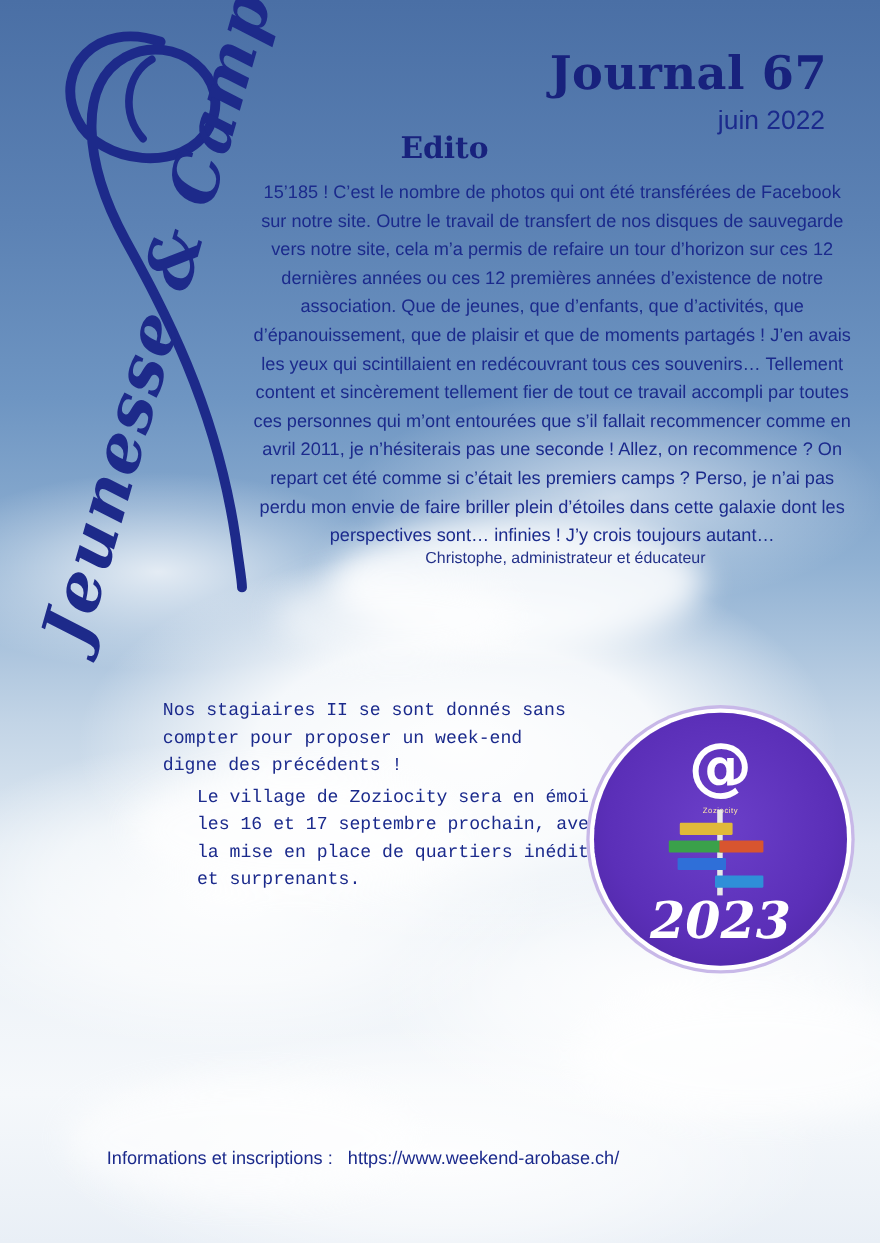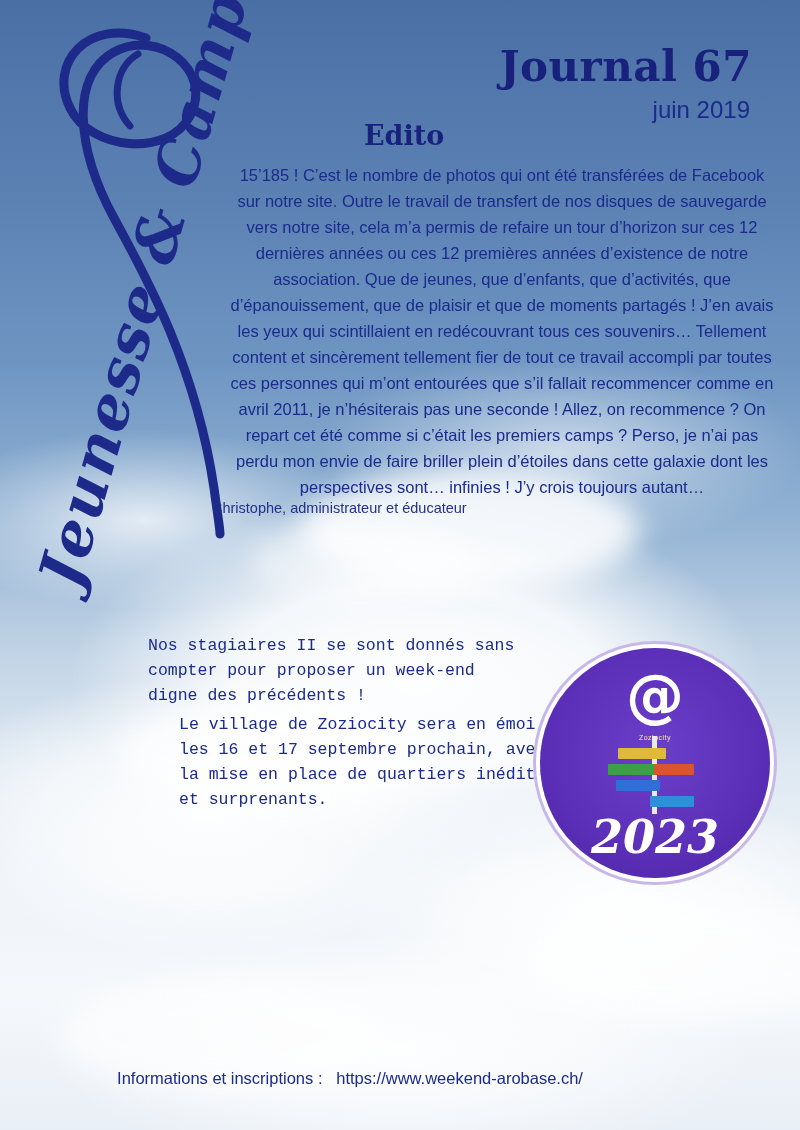--- a/index.html
+++ b/index.html
@@ -93,23 +93,24 @@
     left: 228px;
     top: 162px;
     width: 548px;
     text-align: center;
     font-size: 16.5px;
     line-height: 26px;
     color: #1b2a8c;
   }
   .edito-sign {
     position: absolute;
-    left: 212px;
+    left: 240px;
     top: 500px;
     width: 548px;
+    text-align: center;
     font-size: 14.5px;
     color: #233189;
   }
 
   
   .we-title {
     position: absolute;
     left: 152px;
     top: 572px;
     font-family: "DejaVu Serif", serif;
@@ -127,26 +128,25 @@
   }
   .p1 { left: 148px; top: 633px; width: 380px; }
   .p2 { left: 148px; top: 712px; width: 380px; margin-left: 31px; }
   .p3 { left: 148px; top: 791px; width: 380px; }
   .p4 { left: 148px; top: 885px; width: 560px; }
   .p5 { left: 218px; top: 968px; width: 560px; text-align: left; }
 
   .footer {
     position: absolute;
     left: 0;
-    top: 1069px;
+    top: 1044px;
     width: 660px;
     text-align: center;
     font-size: 16.5px;
     color: #1b2a8c;
-    margin-left: 20px;
   }
   .footer .url { color: #1b2a8c; }
 
   
   .badge {
     position: absolute;
     left: 540px;
     top: 648px;
     width: 230px;
     height: 230px;
@@ -212,21 +212,21 @@
   <div class="cloudblob" style="left:250px; top:520px; width:220px; height:80px; opacity:.6;"></div>
 
   <svg class="ribbon-svg" viewBox="0 0 240 540">
     <path d="M128 30 C 70 10, 30 55, 52 100 C 72 142, 150 150, 172 108 C 196 62, 140 20, 96 44 C 52 68, 58 140, 96 210 C 130 272, 178 360, 196 480 C 200 510, 202 520, 202 526" fill="none" stroke="#1d2a8a" stroke-width="9" stroke-linecap="round"></path>
     <path d="M120 46 C 96 60, 92 96, 112 118" fill="none" stroke="#1d2a8a" stroke-width="7" stroke-linecap="round"></path>
   </svg>
 
   <div class="side-title">Jeunesse &amp; Camps</div>
 
   <div class="journal-title">Journal 67</div>
-  <div class="journal-date">juin 2019</div>
+  <div class="journal-date">juin 2022</div>
 
   <div class="edito-title">Edito</div>
   <div class="edito-body">15’185 ! C’est le nombre de photos qui ont été transférées de Facebook sur notre site. Outre le travail de transfert de nos disques de sauvegarde vers notre site, cela m’a permis de refaire un tour d’horizon sur ces 12 dernières années ou ces 12 premières années d’existence de notre association. Que de jeunes, que d’enfants, que d’activités, que d’épanouissement, que de plaisir et que de moments partagés ! J’en avais les yeux qui scintillaient en redécouvrant tous ces souvenirs… Tellement content et sincèrement tellement fier de tout ce travail accompli par toutes ces personnes qui m’ont entourées que s’il fallait recommencer comme en avril 2011, je n’hésiterais pas une seconde ! Allez, on recommence ? On repart cet été comme si c’était les premiers camps ? Perso, je n’ai pas perdu mon envie de faire briller plein d’étoiles dans cette galaxie dont les perspectives sont… infinies ! J’y crois toujours autant…</div>
   <div class="edito-sign">Christophe, administrateur et éducateur</div>
 
   <div class="we-p p1">Nos stagiaires II se sont donnés sans compter pour proposer un week-end digne des précédents !</div>
   <div class="we-p p2">Le village de Zoziocity sera en émoi les 16 et 17 septembre prochain, avec la mise en place de quartiers inédits et surprenants.</div>
 
   <div class="badge">
     <div class="at">@</div>

